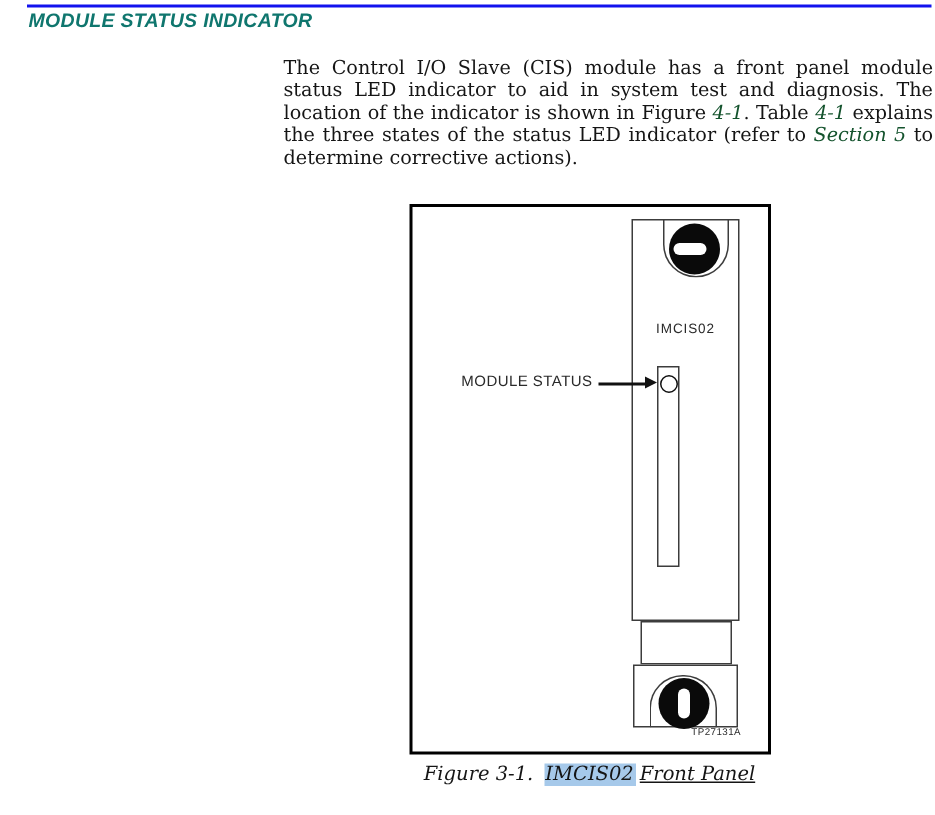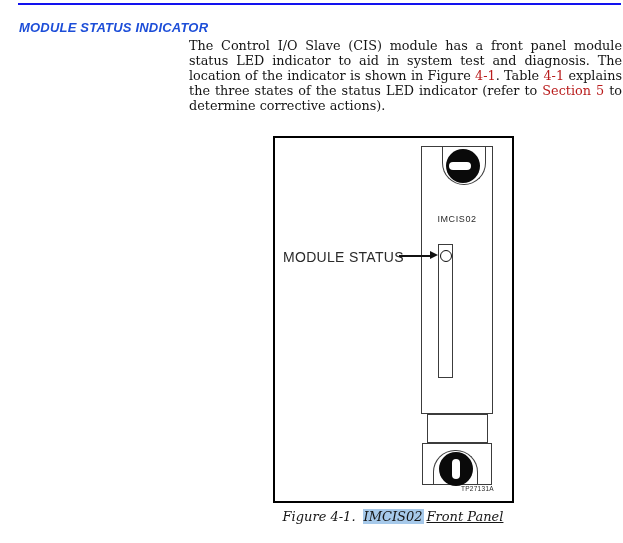--- a/index.html
+++ b/index.html
@@ -13,37 +13,37 @@
     overflow: hidden;
   }
   .abs { position: absolute; }
 
   
   .top-rule {
     left: 18px; top: 3px; width: 603px; height: 2px;
     background: #1212ee;
   }
   .heading {
-    left: 19px; top: 20px;
+    left: 19px; top: 6px;
     font-family: "Liberation Sans", sans-serif;
     font-size: 13px; font-weight: bold; font-style: italic;
     letter-spacing: 0.2px;
-    color: #1d4ed8;
+    color: #0f766e;
     white-space: nowrap;
   }
 
   
   .body-text {
     left: 189px; top: 38px; width: 433px;
     font-family: "DejaVu Serif", "Liberation Serif", serif;
     font-size: 12.8px; line-height: 15px;
     text-align: justify;
     color: #151515;
   }
-  .ref-link { color: #b91c1c; cursor: pointer; }
+  .ref-link { color: #14532d; cursor: pointer; font-style: italic; }
 
   
   .figure-frame {
     left: 273px; top: 136px; width: 241px; height: 367px;
     border: 2px solid #000000;
     background: #ffffff;
   }
 
   .panel-body {
     left: 146px; top: 8px; width: 72px; height: 268px;
@@ -74,21 +74,21 @@
     border: 1px solid #3c3c3c;
   }
   .status-led {
     left: 165px; top: 112px; width: 12px; height: 12px;
     border: 1px solid #111111; border-radius: 50%;
     background: #ffffff;
   }
   .callout-label {
     left: 8px; top: 111px; width: 112px;
     text-align: right;
-    font-size: 14px; letter-spacing: 0.3px; color: #2a2a2a;
+    font-size: 10px; letter-spacing: 0.3px; color: #2a2a2a;
     white-space: nowrap;
   }
   .arrow-line {
     left: 124px; top: 117px; width: 33px; height: 1.5px;
     background: #111111;
   }
   .arrow-head {
     left: 155px; top: 113px; width: 0; height: 0;
     border-left: 8px solid #111111;
     border-top: 4.5px solid transparent;
@@ -170,15 +170,15 @@
     <div class="abs mid-block"></div>
     <div class="abs bottom-block"></div>
     <div class="abs screw-holder-bottom"></div>
     <div class="abs screw-bottom">
       <div class="abs screw-slot-v"></div>
     </div>
 
     <div class="abs drawing-number">TP27131A</div>
   </div>
 
-  <div class="abs caption"><span>Figure 4-1.</span><span class="hl">IMCIS02</span><span class="suffix">Front Panel</span></div>
+  <div class="abs caption"><span>Figure 3-1.</span><span class="hl">IMCIS02</span><span class="suffix">Front Panel</span></div>
 
 </div>
 
 </body></html>

